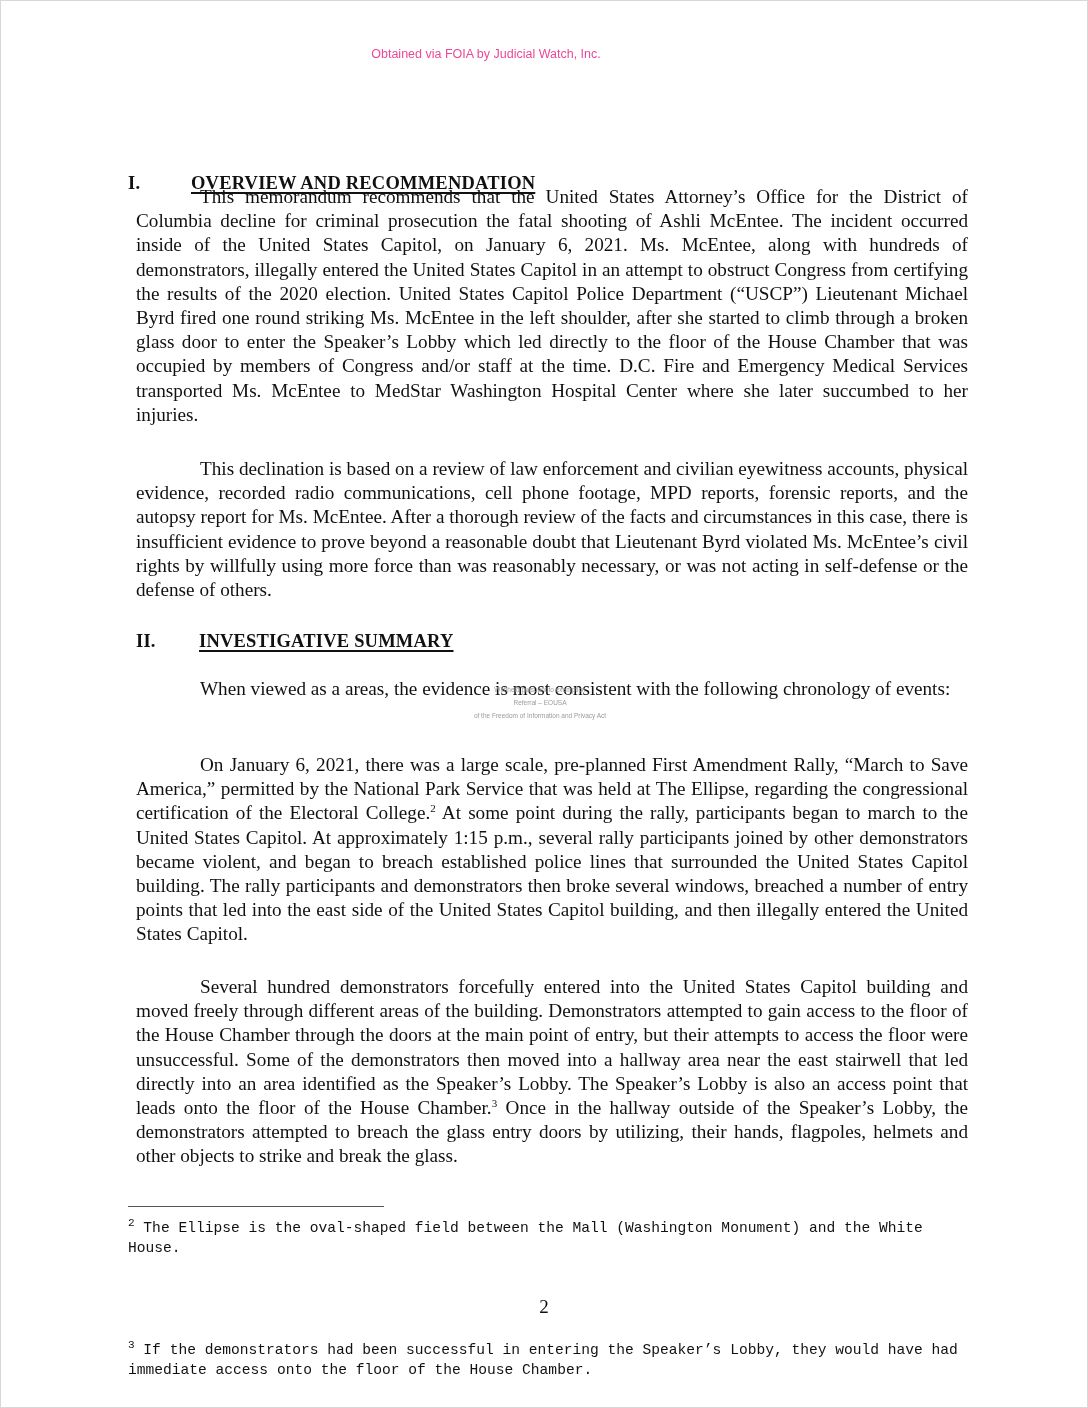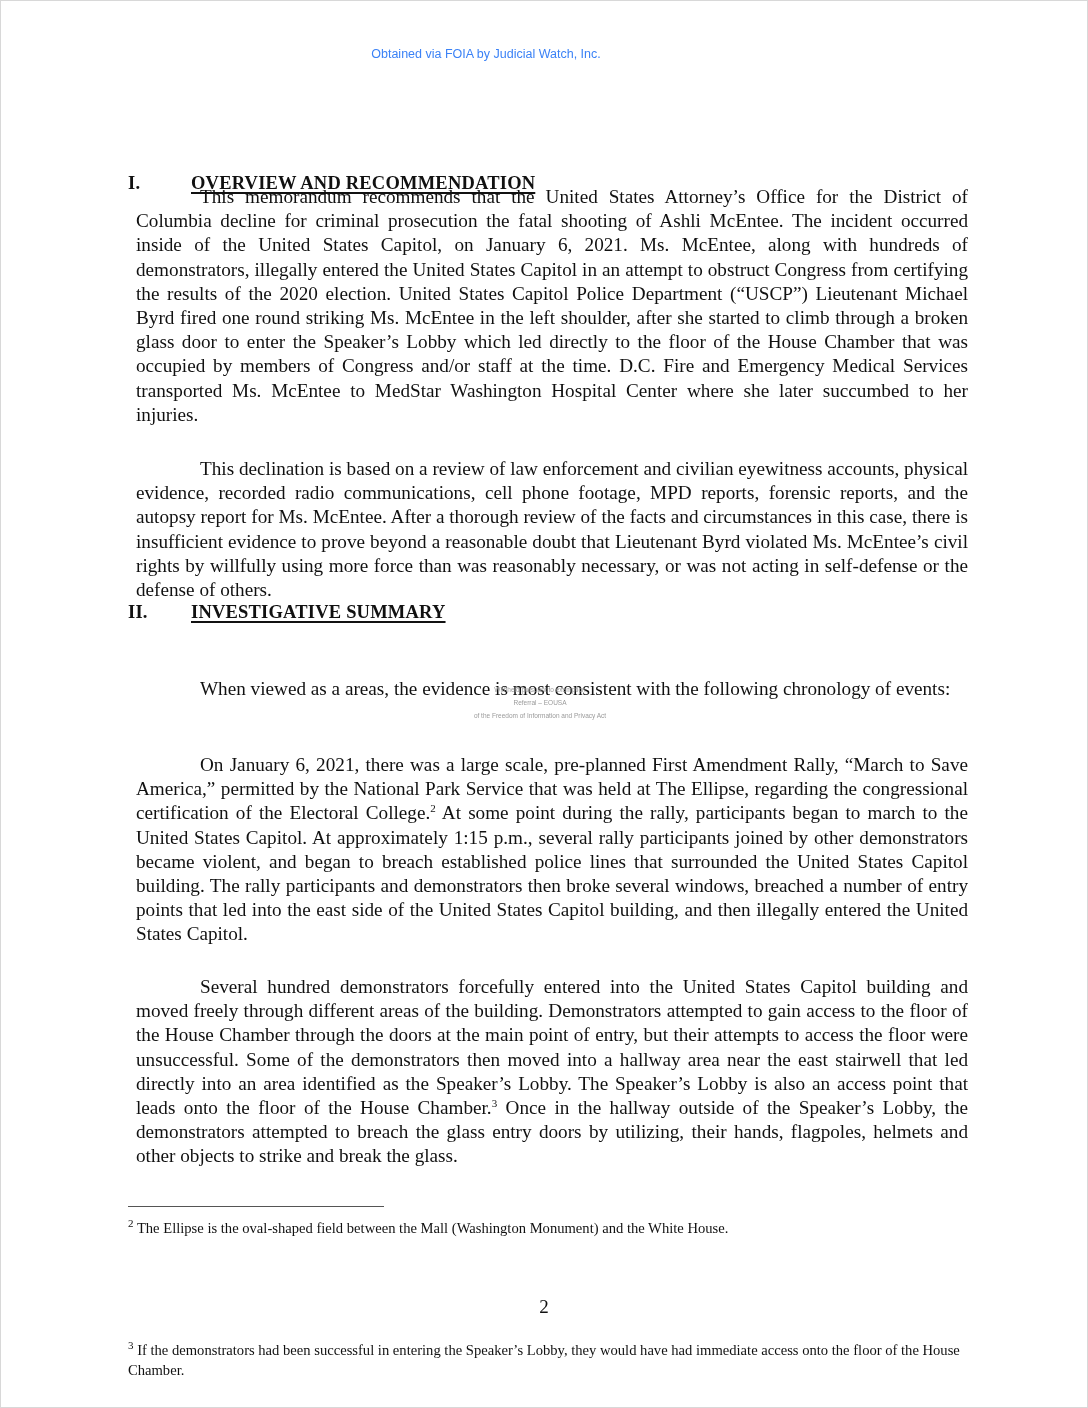--- a/index.html
+++ b/index.html
@@ -22,21 +22,21 @@
       border: 1px solid #d8d8d8;
     }
     .foia-banner {
       position: absolute;
       top: 47px;
       left: 0;
       width: 972px;
       text-align: center;
       font-family: "Liberation Sans", "DejaVu Sans", sans-serif;
       font-size: 12.5px;
-      color: #3b82f6;
+      color: #ec4899;
     }
     .heading {
       position: absolute;
       left: 128px;
       font-weight: bold;
       font-size: 18.5px;
       letter-spacing: 0.2px;
     }
     .heading .num {
       display: inline-block;
@@ -80,20 +80,21 @@
       height: 0;
       border-top: 1.5px solid #555555;
     }
     .footnote {
       position: absolute;
       left: 128px;
       width: 832px;
       font-size: 14.6px;
       line-height: 19.5px;
       margin: 0;
+      font-family: Liberation Mono, monospace;
     }
     .page-number {
       position: absolute;
       top: 1296px;
       left: 0;
       width: 1088px;
       text-align: center;
       font-size: 19px;
     }
   </style>
@@ -105,21 +106,21 @@
 <div class="foia-banner">Obtained via FOIA by Judicial Watch, Inc.</div>
 
 <div class="heading" style="top:129px;margin-top:44px;">
   <span class="num">I.</span><span class="title">OVERVIEW AND RECOMMENDATION</span>
 </div>
 
 <p class="para" style="top:177px;">This memorandum recommends that the United States Attorney’s Office for the District of Columbia decline for criminal prosecution the fatal shooting of Ashli McEntee. The incident occurred inside of the United States Capitol, on January 6, 2021. Ms. McEntee, along with hundreds of demonstrators, illegally entered the United States Capitol in an attempt to obstruct Congress from certifying the results of the 2020 election. United States Capitol Police Department (“USCP”) Lieutenant Michael Byrd fired one round striking Ms. McEntee in the left shoulder, after she started to climb through a broken glass door to enter the Speaker’s Lobby which led directly to the floor of the House Chamber that was occupied by members of Congress and/or staff at the time. D.C. Fire and Emergency Medical Services transported Ms. McEntee to MedStar Washington Hospital Center where she later succumbed to her injuries.</p>
 
 <p class="para" style="top:449px;">This declination is based on a review of law enforcement and civilian eyewitness accounts, physical evidence, recorded radio communications, cell phone footage, MPD reports, forensic reports, and the autopsy report for Ms. McEntee. After a thorough review of the facts and circumstances in this case, there is insufficient evidence to prove beyond a reasonable doubt that Lieutenant Byrd violated Ms. McEntee’s civil rights by willfully using more force than was reasonably necessary, or was not acting in self-defense or the defense of others.</p>
 
-<div class="heading" style="top:602px;">
+<div class="heading" style="top:631px;margin-left:8px;">
   <span class="num">II.</span><span class="title">INVESTIGATIVE SUMMARY</span>
 </div>
 
 <p class="para" style="top:669px;">When viewed as a areas, the evidence is most consistent with the following chronology of events:</p>
 
 <div class="watermark" style="top:683px;">
   <div>Withheld pursuant to exemption</div>
   <div>Referral – EOUSA</div>
   <div>of the Freedom of Information and Privacy Act</div>
 </div>

